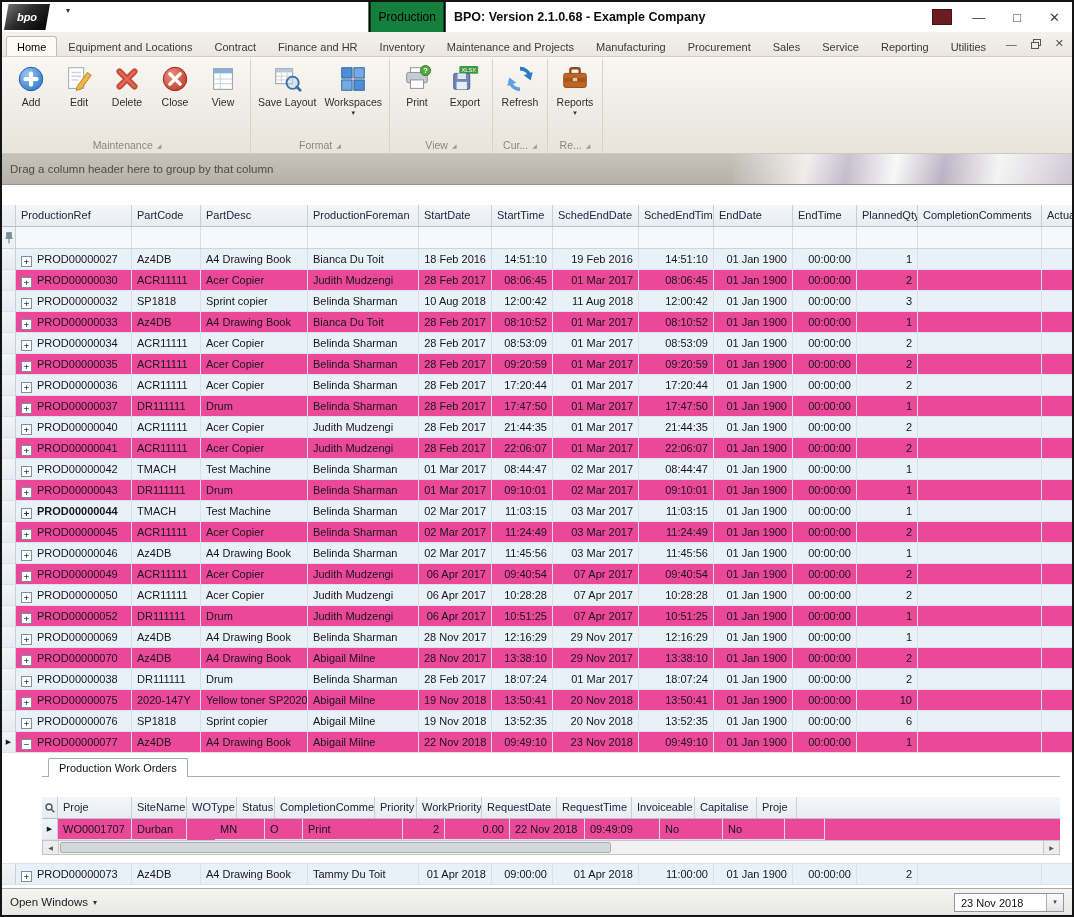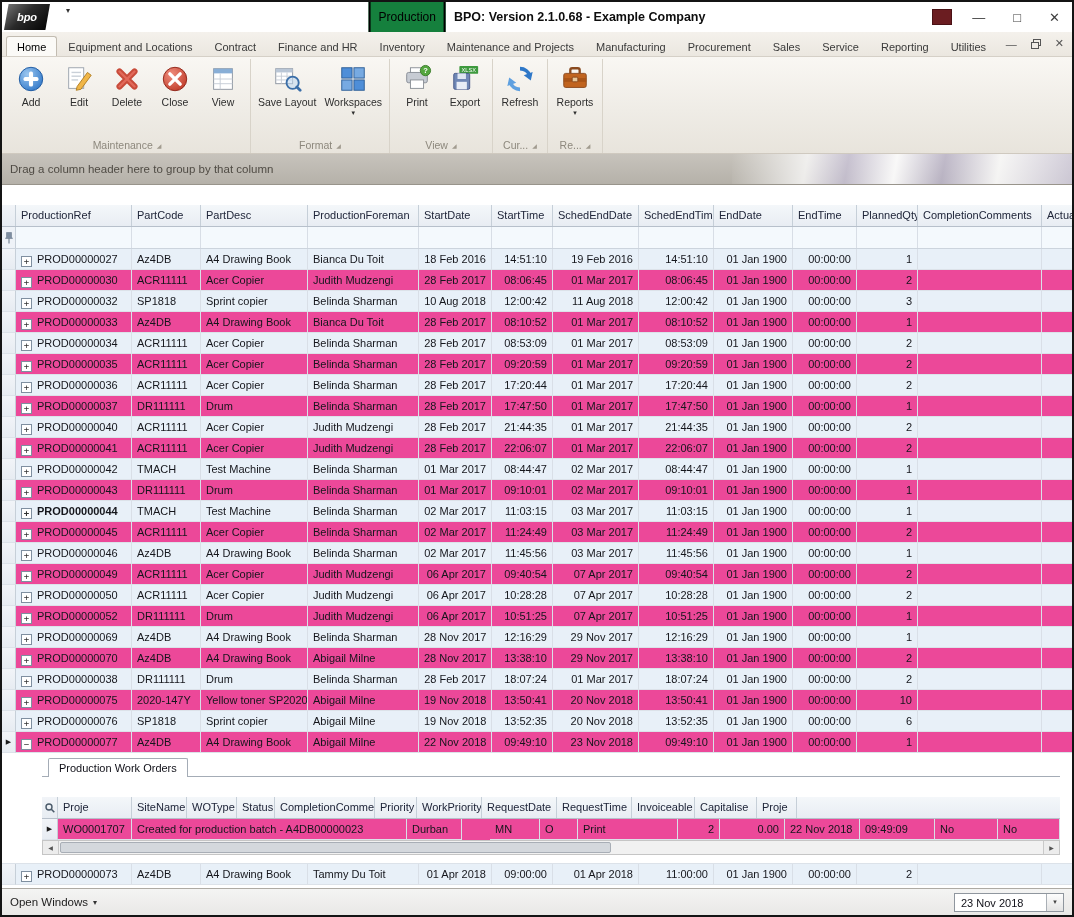--- a/index.html
+++ b/index.html
@@ -742,21 +742,20 @@
             <div class="hcell" style="width: 65px;">WorkPriority</div>
             <div class="hcell" style="width: 75px;">RequestDate</div>
             <div class="hcell" style="width: 75px;">RequestTime</div>
             <div class="hcell" style="width: 63px;">Invoiceable</div>
             <div class="hcell" style="width: 62px;">Capitalise</div>
             <div class="hcell" style="width: 40px;">Proje</div>
           </div>
           <div class="grow odd">
             <div class="gind rind dind">▶</div>
             <div class="gcell a-l" style="width: 74px;">WO0001707</div>
-            <div class="gcell a-l" style="width: 275px;">Created for production batch - A4DB00000023</div>
             <div class="gcell a-l" style="width: 55px;">Durban</div>
             <div class="gcell a-l" style="width: 50px; margin-left: 28px;">MN</div>
             <div class="gcell a-l" style="width: 38px;">O</div>
             <div class="gcell a-l" style="width: 100px;">Print</div>
             <div class="gcell a-r" style="width: 42px;">2</div>
             <div class="gcell a-r" style="width: 65px;">0.00</div>
             <div class="gcell a-l" style="width: 75px;">22 Nov 2018</div>
             <div class="gcell a-l" style="width: 75px;">09:49:09</div>
             <div class="gcell a-l" style="width: 63px;">No</div>
             <div class="gcell a-l" style="width: 62px;">No</div>

